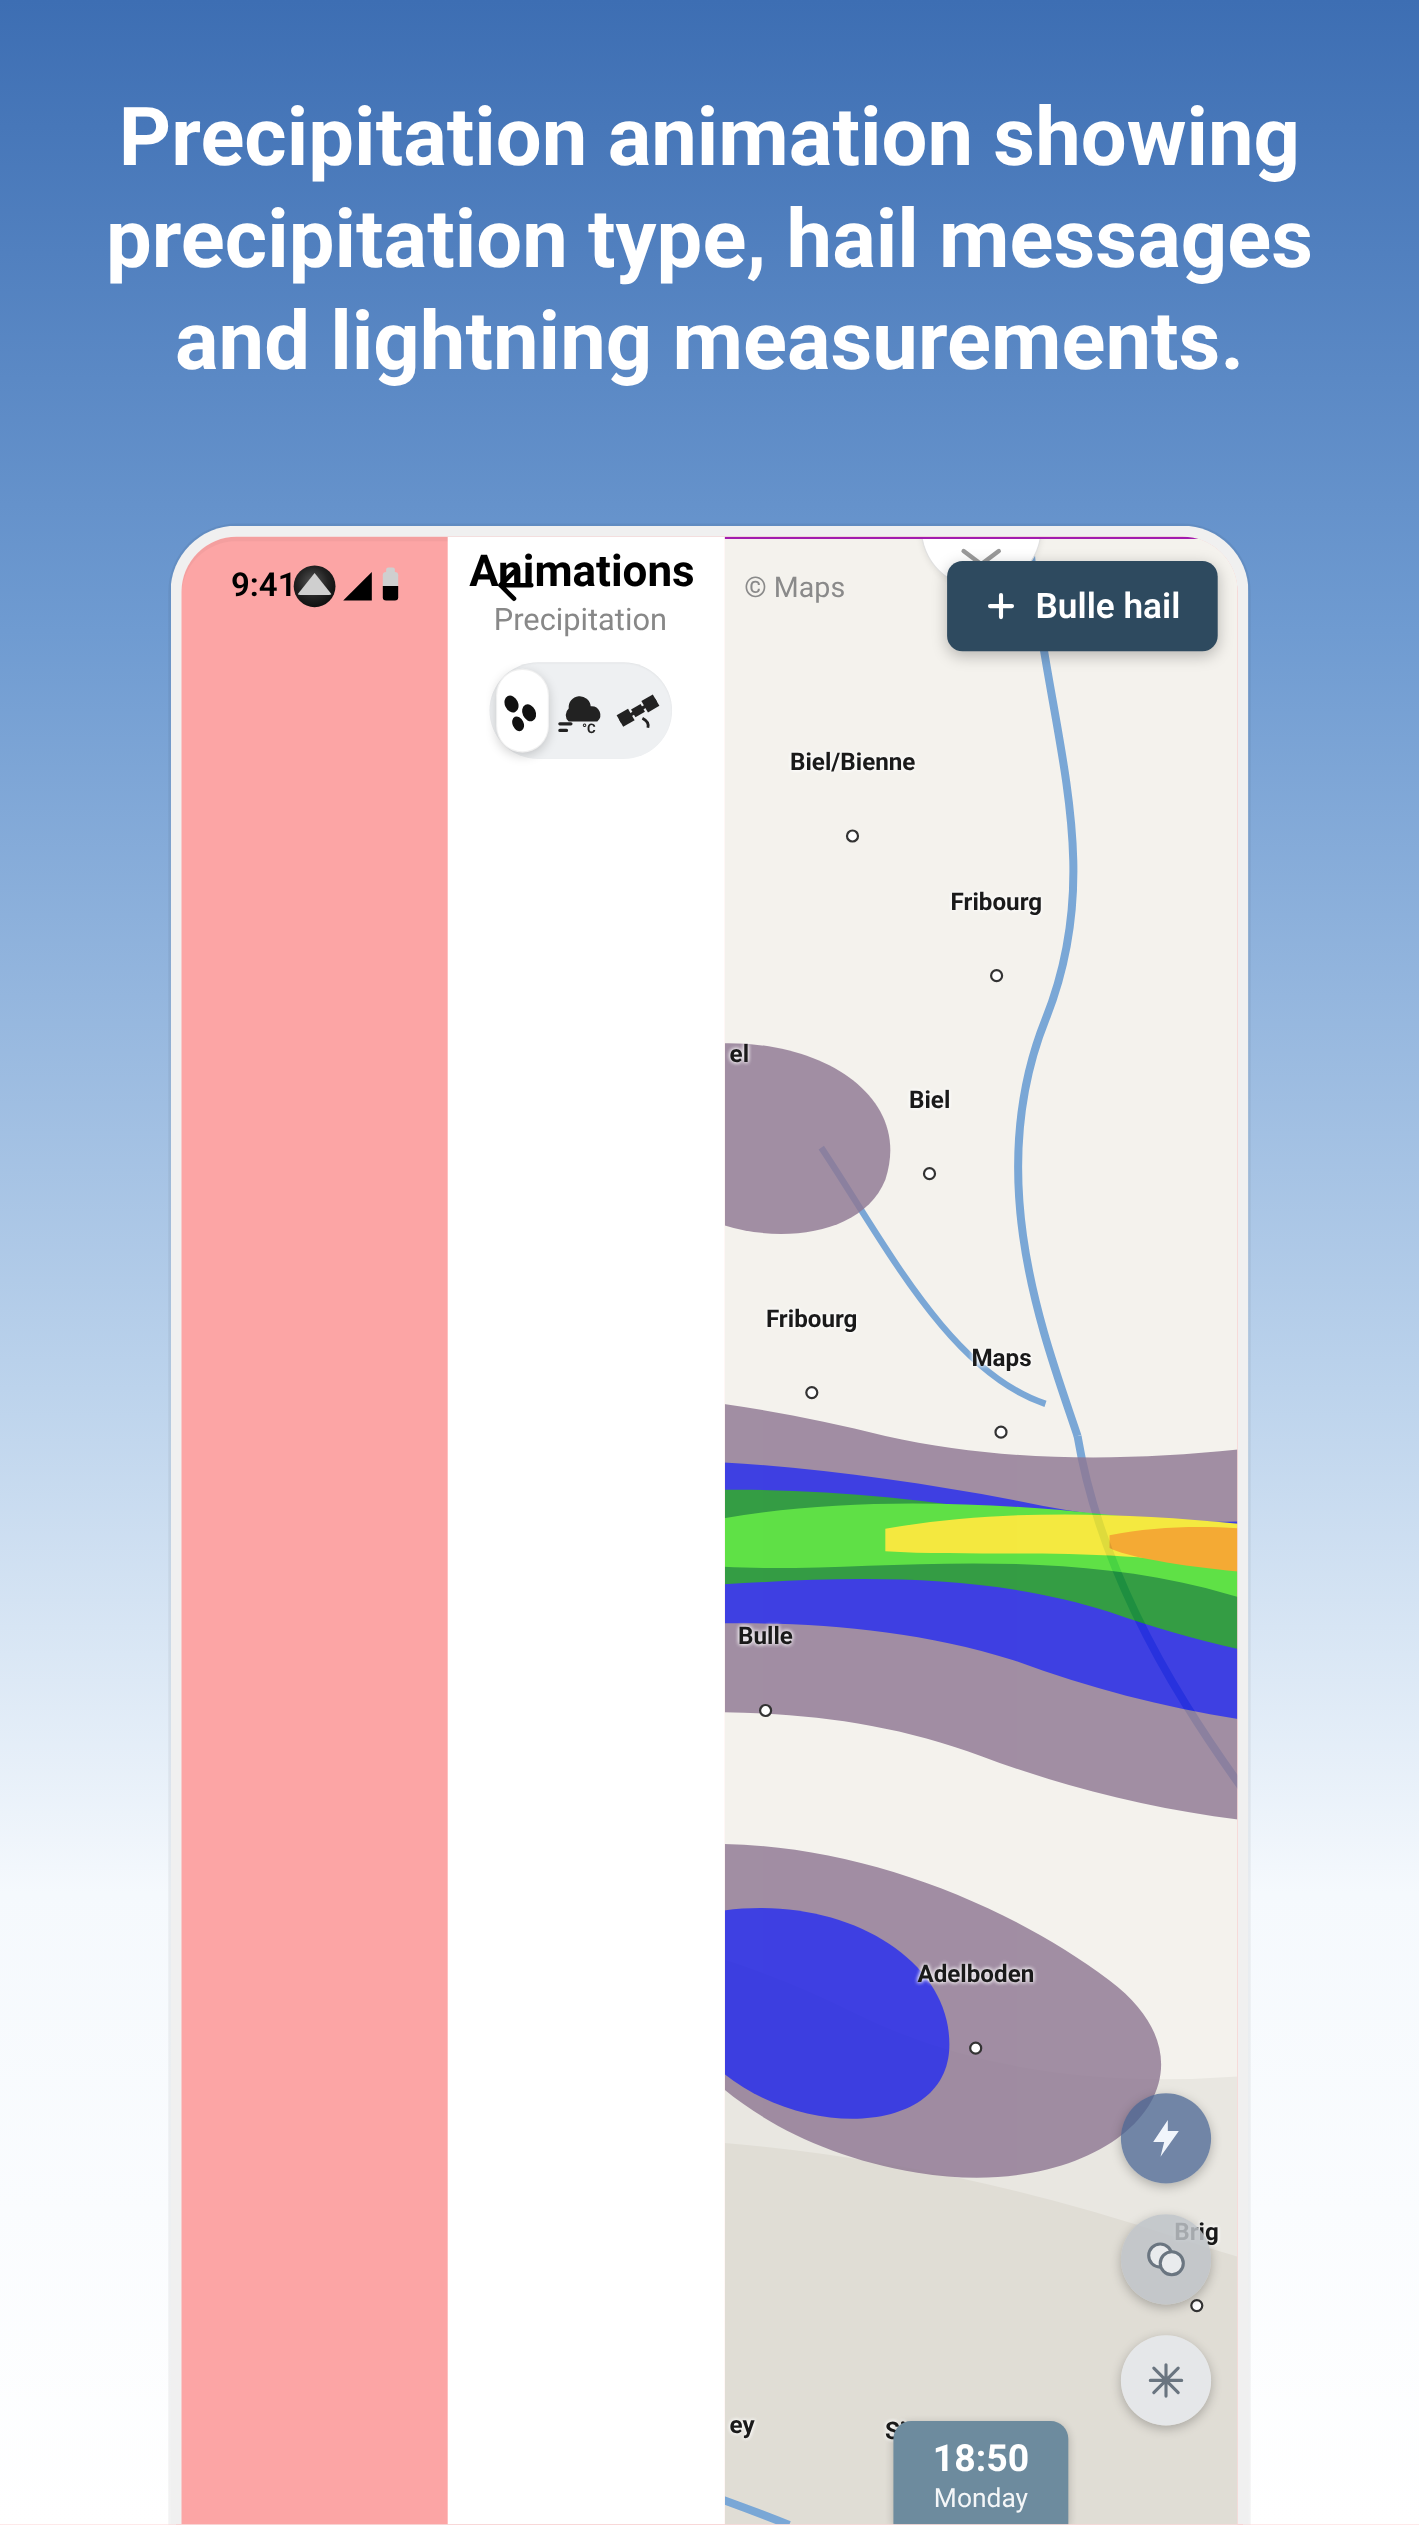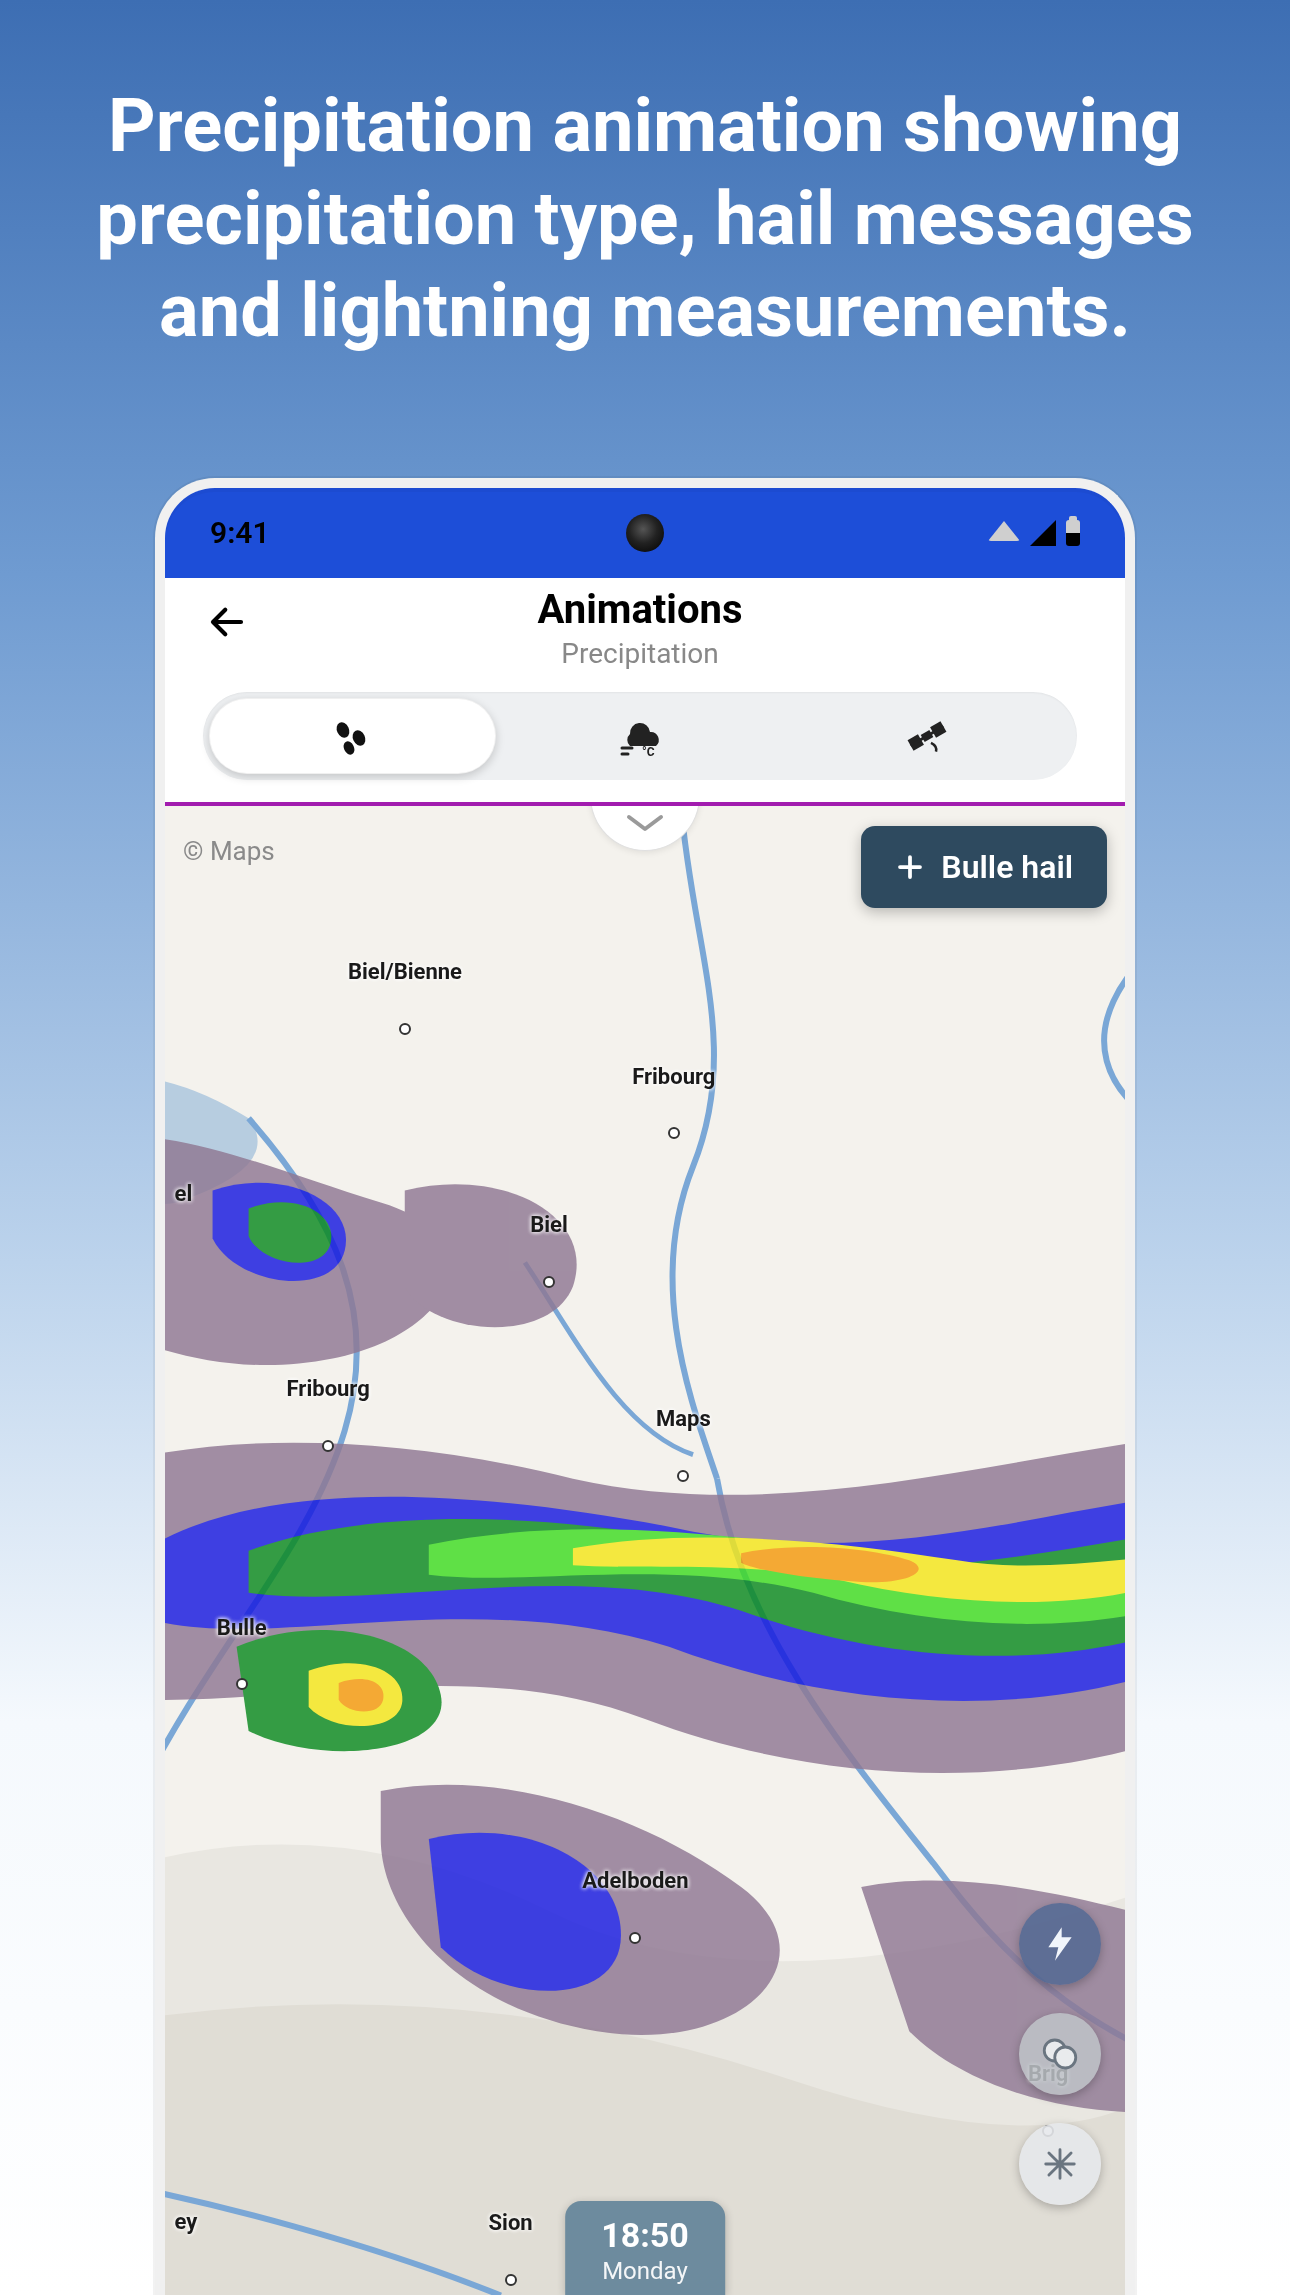--- a/index.html
+++ b/index.html
@@ -16,29 +16,29 @@
     font-weight: 700;
     text-align: center;
     line-height: 1.25;
     margin-top: 80px;
     padding: 0 44px;
   }
   .phone-frame {
     position: relative;
     width: 980px;
     margin-top: 120px;
-    background: #1d4ed8;
+    background: #fca5a5;
     border: 10px solid #f0f0f0;
     border-bottom: none;
     border-radius: 60px 60px 0 0;
     box-shadow: inset 0 4px 0 rgba(0,0,0,0.03), 0 0 0 2px rgba(0,0,0,0.05);
     overflow: hidden;
     flex: 1 0 auto;
     display: flex;
-    flex-direction: column;
+    flex-direction: row;
   }
   .statusbar {
     height: 90px;
     display: flex;
     align-items: center;
     justify-content: space-between;
     padding: 0 45px;
     position: relative;
   }
   .statusbar-time { font-size: 30px; font-weight: 600; color: #000; }
@@ -102,21 +102,21 @@
   }
   .tab.active {
     background: #ffffff;
     box-shadow: 0 3px 10px rgba(0,0,0,0.18), inset 0 0 0 1px rgba(0,0,0,0.06);
   }
 
   .map-area {
     position: relative;
     flex: 1;
     background: #f7f7f5;
-    border-top: 4px solid #a21caf;
+    border-top: 2px solid #a21caf;
     overflow: hidden;
   }
   .map-svg {
     position: absolute; inset: 0; width: 100%; height: 100%;
   }
   .collapse-handle {
     position: absolute;
     top: -10px;
     left: 50%;
     transform: translateX(-50%);

